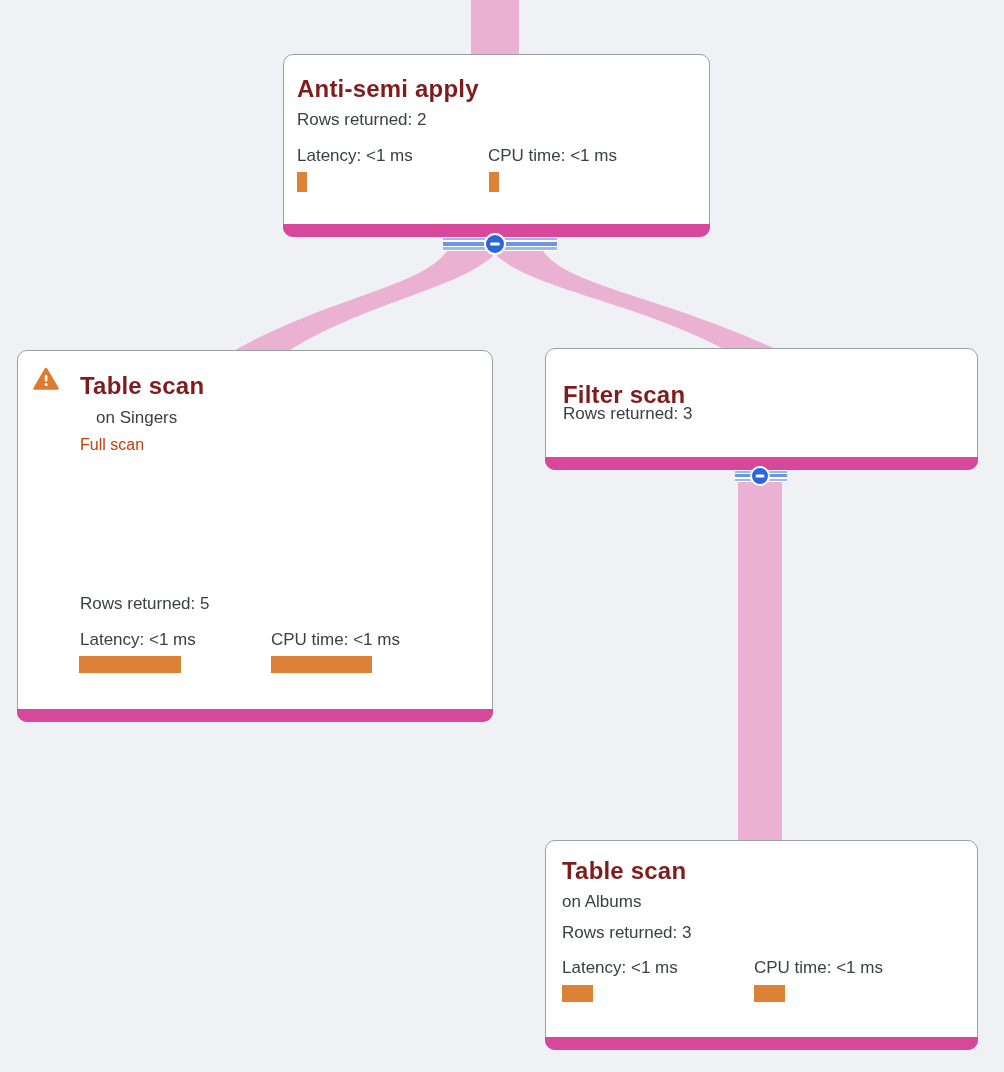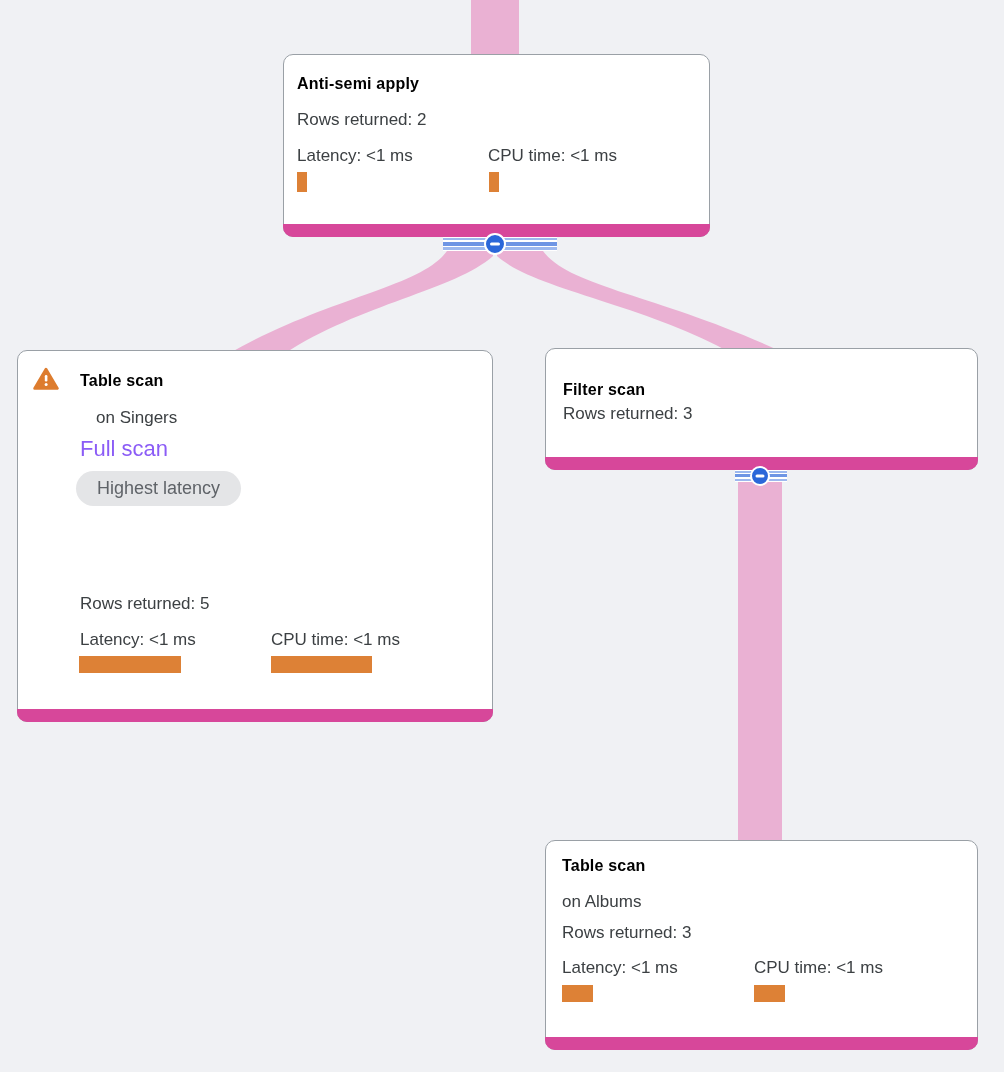--- a/index.html
+++ b/index.html
@@ -2,23 +2,23 @@
 <html><head>
 <meta charset="utf-8">
 <style>
   html,body{margin:0;padding:0;}
   body{font-family:"Liberation Sans",sans-serif;background:#f0f1f4;}
   .canvas{position:relative;width:1004px;height:1072px;background:#f0f1f4;overflow:hidden;}
   svg.edges{position:absolute;left:0;top:0;z-index:1;}
   .card{position:absolute;z-index:2;background:#ffffff;border:1px solid #9aa0a6;border-radius:10px;box-sizing:border-box;}
   .accent{position:absolute;left:-1px;right:-1px;bottom:-1px;height:13px;background:#d7479a;border-radius:0 0 10px 10px;}
   .t{position:absolute;white-space:nowrap;}
-  .title{font-size:16px;font-weight:700;color:#000000;letter-spacing:.2px;}
+  .title{font-size:24px;font-weight:700;color:#7f1d1d;letter-spacing:.2px;}
   .body-txt{font-size:17px;color:#3c4043;}
-  .muted{font-size:22px;color:#8b5cf6;}
+  .muted{font-size:16px;color:#c2410c;}
   .chip{position:absolute;display:inline-block;height:35px;line-height:35px;padding:0 21px;background:#e4e5e7;border-radius:18px;font-size:18px;color:#5f6368;}
   .bar{position:absolute;background:#dd8136;}
   .warn{position:absolute;width:26px;height:24px;}
   .handle-band{position:absolute;z-index:3;background:
     linear-gradient(to bottom,#ffffff 0 1px,#9db8ee 1px 3.5px,#ffffff 3.5px 5px,#6e95e4 5px 9px,#ffffff 9px 10.5px,#9db8ee 10.5px 13px,#ffffff 13px 100%);}
   .handle-band.small{background:
     linear-gradient(to bottom,#ffffff 0 1px,#9db8ee 1px 3px,#ffffff 3px 4.5px,#6e95e4 4.5px 7.5px,#ffffff 7.5px 9px,#9db8ee 9px 11px,#ffffff 11px 100%);}
   .handle-circle{position:absolute;z-index:4;background:#2b67d9;border:2.5px solid #ffffff;border-radius:50%;box-sizing:border-box;cursor:pointer;}
   .minus{position:absolute;left:50%;top:50%;transform:translate(-50%,-50%);width:10px;height:3px;background:#ffffff;border-radius:1.5px;}
 </style>
@@ -46,21 +46,20 @@
 
   <div class="card" style="left:17px;top:350px;width:476px;height:372px;">
     <svg class="warn" style="left:15px;top:16px;" viewBox="0 0 26 24">
       <path d="M13 2 L24.5 21.5 H1.5 Z" fill="#dd7c2e" stroke="#dd7c2e" stroke-width="2.5" stroke-linejoin="round"></path>
       <rect x="11.8" y="8" width="2.6" height="6.4" rx="1.2" fill="#ffffff"></rect>
       <circle cx="13.1" cy="17.6" r="1.5" fill="#ffffff"></circle>
     </svg>
     <div class="t title" style="left:62px;top:21px;">Table scan</div>
     <div class="t body-txt" style="left:78px;top:57px;">on Singers</div>
     <div class="t muted" style="left:62px;top:85px;">Full scan</div>
-    <div class="chip" style="left:58px;top:120px;">Highest latency</div>
     <div class="t body-txt" style="left:62px;top:243px;">Rows returned: 5</div>
     <div class="t body-txt" style="left:62px;top:279px;">Latency: &lt;1 ms</div>
     <div class="t body-txt" style="left:253px;top:279px;">CPU time: &lt;1 ms</div>
     <div class="bar" style="left:61px;top:305px;width:102px;height:17px;"></div>
     <div class="bar" style="left:253px;top:305px;width:101px;height:17px;"></div>
     <div class="accent"></div>
   </div>
 
   <div class="card" style="left:545px;top:348px;width:433px;height:122px;">
     <div class="t title" style="left:17px;top:32px;">Filter scan</div>

